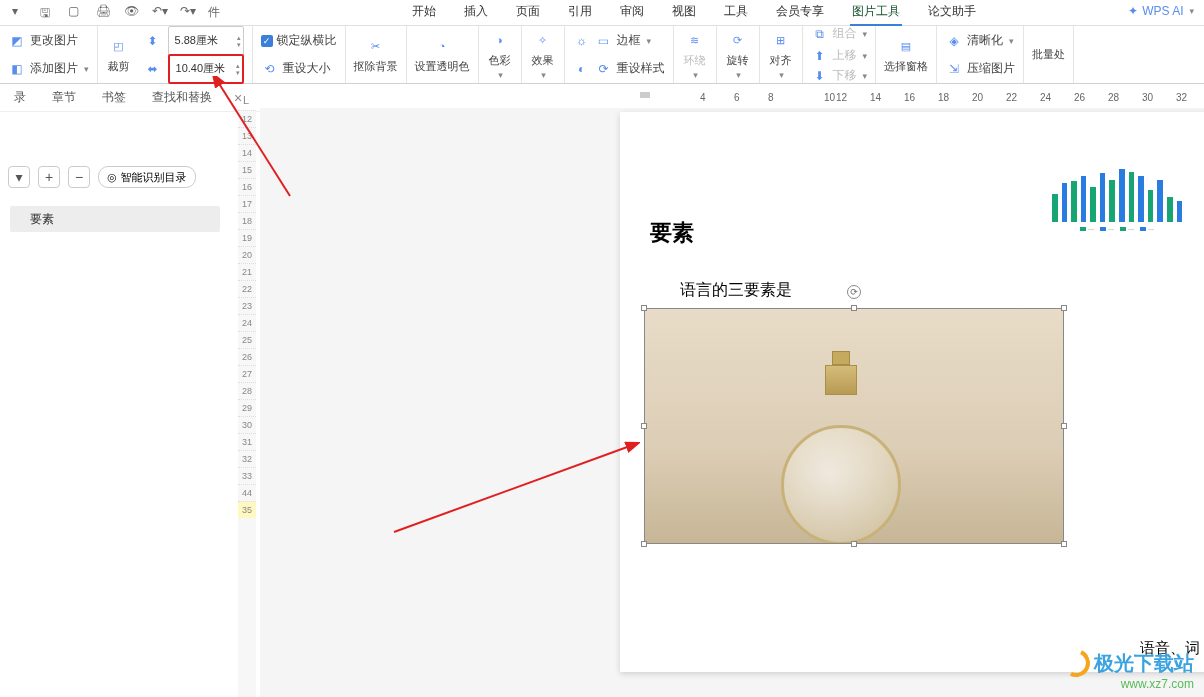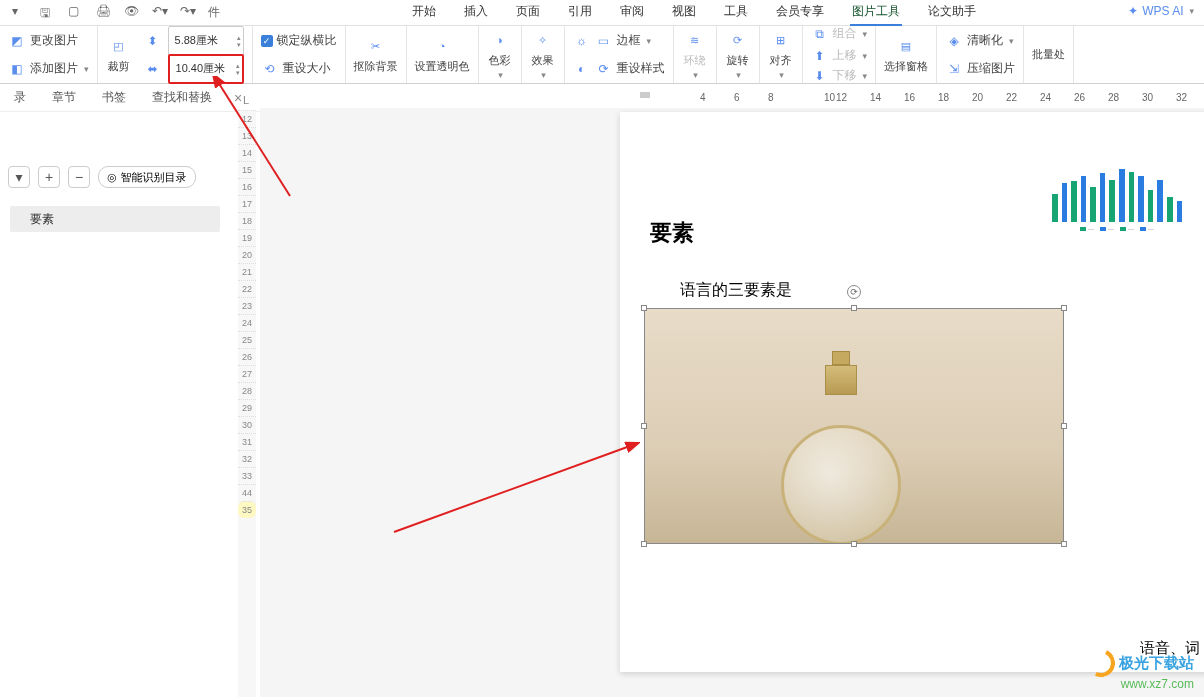--- a/index.html
+++ b/index.html
@@ -43,21 +43,21 @@
 .outline-item { position: absolute; top: 92px; left: 10px; width: 210px; height: 26px; background: #ededed; border-radius: 2px; display: flex; align-items: center; padding-left: 20px; font-size: 12px; color: #333; }
 
 
 .ruler-h { position: absolute; top: 90px; left: 620px; right: 0; height: 18px; background: #fff; font-size: 10px; color: #666; }
 .ruler-h .tick { position: absolute; top: 2px; }
 .ruler-mark { position: absolute; top: 2px; left: 640px; width: 10px; height: 6px; background: #ccc; }
 
 
 .ruler-v { position: absolute; left: 238px; top: 110px; width: 18px; bottom: 0; background: #f7f7f7; font-size: 9px; color: #888; }
 .ruler-v .vt { height: 17px; display: flex; align-items: center; justify-content: center; border-top: 1px dotted #ddd; }
-.ruler-v .cur { background: #fef9c3; border-radius: 6px; }
+.ruler-v .cur { background: #fef9c3; }
 .corner-L { position: absolute; left: 238px; top: 94px; width: 16px; font-size: 11px; color: #888; text-align: center; }
 
 
 .canvas-area { position: absolute; left: 260px; top: 108px; right: 0; bottom: 0; background: #f5f5f5; }
 .page { position: absolute; left: 360px; top: 4px; width: 590px; height: 560px; background: #fff; box-shadow: 0 2px 6px rgba(0,0,0,.15); }
 .page-head { position: absolute; top: 106px; left: 30px; font-size: 22px; font-family: SimSun, serif; font-weight: 600; }
 .page-sub { position: absolute; top: 168px; left: 60px; font-size: 16px; font-family: SimSun, serif; }
 .page-tail { position: absolute; bottom: 14px; right: 10px; font-size: 15px; font-family: SimSun, serif; }
 .page-num { position: absolute; bottom: -36px; left: 50%; transform: translateX(-50%); font-size: 11px; color: #666; }
 .chart { position: absolute; top: 40px; right: 28px; width: 130px; height: 98px; }
@@ -77,21 +77,21 @@
 .bottle-cap { width: 32px; height: 30px; background: linear-gradient(#d4bc7a,#b89a52); margin: 0 auto; position: relative; z-index: 2; border: 1px solid #aa8f4a; }
 .bottle-lid { width: 18px; height: 14px; background: #c4a95e; margin: 0 auto; border: 1px solid #a68a44; }
 .handle { width: 6px; height: 6px; border: 1px solid #888; background: #fff; position: absolute; }
 .rot-handle { position: absolute; left: 50%; top: -24px; transform: translateX(-50%); width: 14px; height: 14px; border: 1px solid #888; border-radius: 50%; background: #fff; display: flex; align-items: center; justify-content: center; font-size: 9px; color: #666; }
 
 
 .arrow { position: absolute; pointer-events: none; }
 
 
 .wm { position: absolute; right: 10px; bottom: 6px; text-align: right; }
-.wm-logo { display: flex; align-items: center; gap: 4px; font-size: 15px; color: #3aa3e0; font-weight: 600; }
+.wm-logo { display: flex; align-items: center; gap: 4px; font-size: 20px; color: #3aa3e0; font-weight: 600; }
 .wm-swoosh { width: 28px; height: 28px; border: 4px solid #f7a51e; border-left-color: transparent; border-top-color: transparent; border-radius: 50%; transform: rotate(-20deg); }
 .wm-url { font-size: 12px; color: #58bb58; }
 </style>
 </head>
 <body>
 
 <div class="tabs">
   <div class="qat">
     <span class="ic">▾</span>
     <span class="ic">🖫</span>

